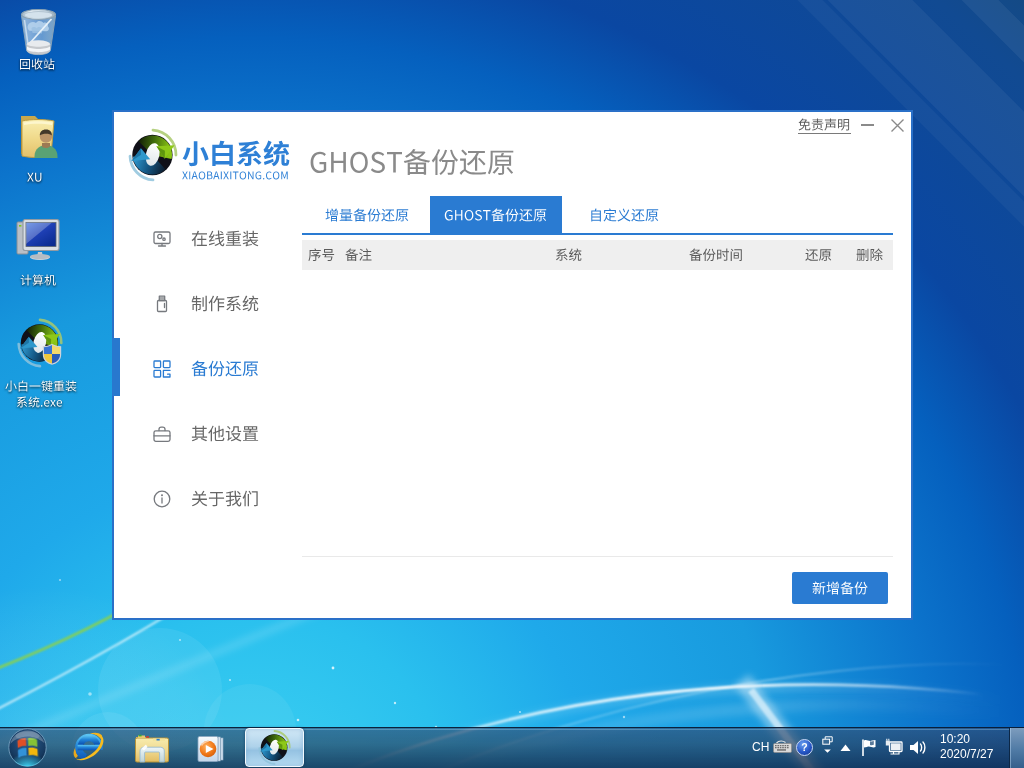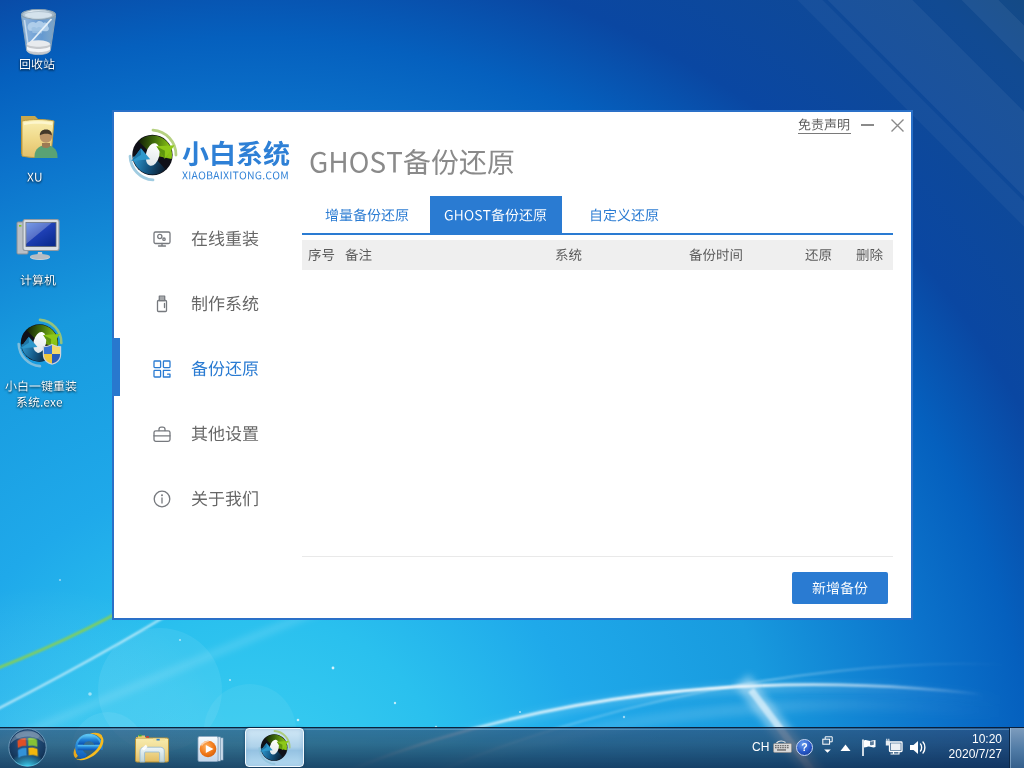--- a/index.html
+++ b/index.html
@@ -455,14 +455,14 @@
 <rect x="4.5" y="4" width="12.5" height="9.5" rx="0.8" fill="none" stroke="#ffffff" stroke-width="1.3"></rect>
 <rect x="5.8" y="5.3" width="9.9" height="6.9" fill="#ffffff" fill-opacity="0.92"></rect>
 <path d="M8.5 13.5 L8.5 15.8 M5.5 16 L14 16 L14 13.5" stroke="#ffffff" stroke-width="1.1" fill="none"></path>
 <rect x="0.8" y="2.5" width="4" height="5" fill="#e8edf2"></rect>
 <path d="M1.8 0.8 L1.8 2.5 M3.8 0.8 L3.8 2.5" stroke="#e8edf2" stroke-width="1.1"></path>
 </svg>
 <svg class="abs" style="left:909px;top:739px" width="18" height="17" viewBox="0 0 18 17">
 <path d="M1 6 L4.5 6 L9 2 L9 15 L4.5 11 L1 11 Z" fill="#ffffff"></path>
 <path d="M11.5 5 C13 6.5 13 10.5 11.5 12 M14 3 C16.5 5.5 16.5 11.5 14 14" stroke="#ffffff" stroke-width="1.4" fill="none" stroke-linecap="round"></path>
 </svg>
-<div class="abs" style="left:940px;top:732px;width:62px;text-align:right;color:#ffffff;font-size:12px;line-height:14.5px;font-family:'Liberation Sans',sans-serif">10:20<br>2020/7/27</div>
+<div class="abs" style="left:940px;top:732px;width:62px;text-align:left;color:#ffffff;font-size:12px;line-height:14.5px;font-family:'Liberation Sans',sans-serif">10:20<br>2020/7/27</div>
     <div class="abs" style="left:1009px;top:728px;width:15px;height:40px;background:linear-gradient(#7d9cbd,#4f7aa5 55%,#345f8c);border-left:1px solid #0c2746;box-shadow:inset 1px 0 0 rgba(200,230,255,0.4)"></div>
   </div>
 </body></html>

